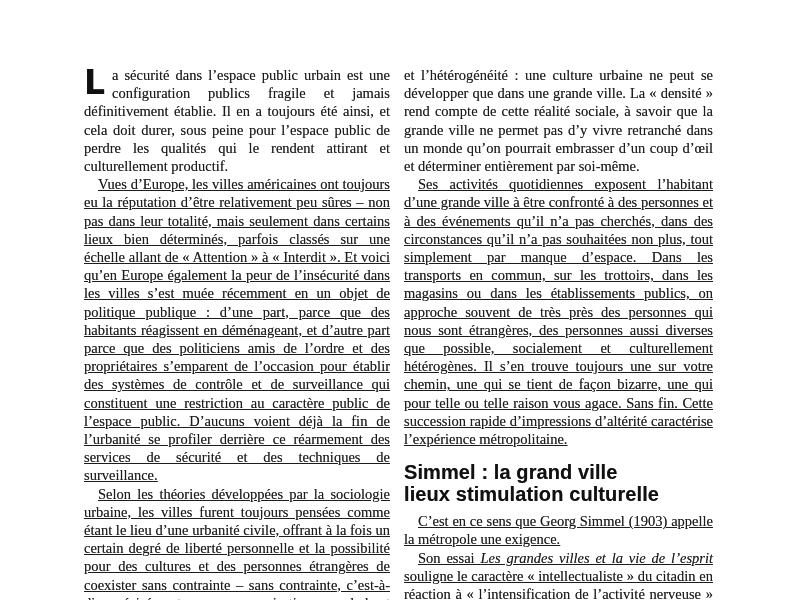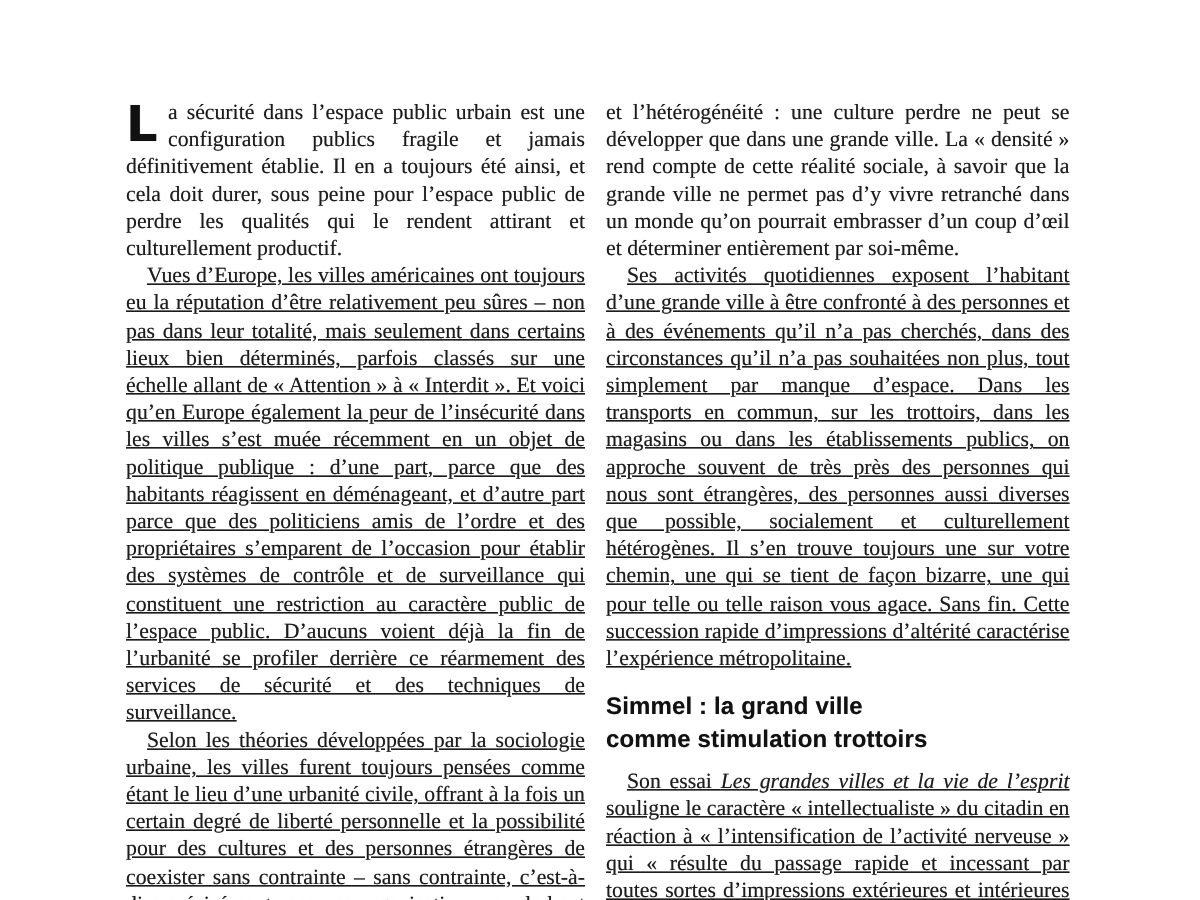--- a/index.html
+++ b/index.html
@@ -37,21 +37,21 @@
     font-weight: bold;
     font-size: 33px;
     line-height: 29px;
     padding: 2px 7px 0 0;
     color: #111111;
   }
   .section-heading {
     margin: 13px 0 7px 0;
     font-family: "Liberation Sans", sans-serif;
     font-weight: bold;
-    font-size: 16px;
+    font-size: 20px;
     line-height: 22px;
     color: #111111;
     text-align: left;
     letter-spacing: 0.1px;
   }
   .book-title { font-style: italic; margin-top: 20px; }
 </style>
 </head>
 <body>
 
@@ -60,24 +60,25 @@
   <div class="col col-left">
     <p>
       <span class="dropcap">L</span><span>a sécurité dans l’espace public urbain est une configuration publics fragile et jamais définitivement établie. Il en a toujours été ainsi, et cela doit durer, sous peine pour l’espace public de perdre les qualités qui le rendent attirant et culturellement productif.</span>
     </p>
     <p class="indent">Vues d’Europe, les villes américaines ont toujours eu la réputation d’être relativement peu sûres – non pas dans leur totalité, mais seulement dans certains lieux bien déterminés, parfois classés sur une échelle allant de « Attention » à « Interdit ». Et voici qu’en Europe également la peur de l’insécurité dans les villes s’est muée récemment en un objet de politique publique : d’une part, parce que des habitants réagissent en déménageant, et d’autre part parce que des politiciens amis de l’ordre et des propriétaires s’emparent de l’occasion pour établir des systèmes de contrôle et de surveillance qui constituent une restriction au caractère public de l’espace public. D’aucuns voient déjà la fin de l’urbanité se profiler derrière ce réarmement des services de sécurité et des techniques de surveillance.</p>
     <p class="indent">Selon les théories développées par la sociologie urbaine, les villes furent toujours pensées comme étant le lieu d’une urbanité civile, offrant à la fois un certain degré de liberté personnelle et la possibilité pour des cultures et des personnes étrangères de coexister sans contrainte – sans contrainte, c’est-à-dire précisément sans une organisation « par le haut » impliquant contrôle autoritaire et rapport de soumission. Si cela devait ne plus être possible, l’urbanité serait atteinte en son principe même.</p>
 
   </div>
 
   <div class="col col-right">
-    <p>et l’hétérogénéité : une culture perdre ne peut se développer que dans une grande ville. La « densité » rend compte de cette réalité sociale, à savoir que la grande ville ne permet pas d’y vivre retranché dans un monde qu’on pourrait embrasser d’un coup d’œil et déterminer entièrement par soi-même.</p>
+    <p>et l’hétérogénéité : une culture urbaine ne peut se développer que dans une grande ville. La « densité » rend compte de cette réalité sociale, à savoir que la grande ville ne permet pas d’y vivre retranché dans un monde qu’on pourrait embrasser d’un coup d’œil et déterminer entièrement par soi-même.</p>
     <p class="indent">Ses activités quotidiennes exposent l’habitant d’une grande ville à être confronté à des personnes et à des événements qu’il n’a pas cherchés, dans des circonstances qu’il n’a pas souhaitées non plus, tout simplement par manque d’espace. Dans les transports en commun, sur les trottoirs, dans les magasins ou dans les établissements publics, on approche souvent de très près des personnes qui nous sont étrangères, des personnes aussi diverses que possible, socialement et culturellement hétérogènes. Il s’en trouve toujours une sur votre chemin, une qui se tient de façon bizarre, une qui pour telle ou telle raison vous agace. Sans fin. Cette succession rapide d’impressions d’altérité caractérise l’expérience métropolitaine.</p>
     <h2 class="section-heading">
       <span>Simmel : la grand ville</span><br>
-      <span>comme stimulation trottoirs</span>
+      <span>lieux stimulation culturelle</span>
     </h2>
+    <p class="indent">C’est en ce sens que Georg Simmel (1903) appelle la métropole une exigence.</p>
     <p class="indent">
       <span>Son essai </span><span class="book-title">Les grandes villes et la vie de l’esprit</span><span> souligne le caractère « intellectualiste » du citadin en réaction à « l’intensification de l’activité nerveuse » qui « résulte du passage rapide et incessant par toutes sortes d’impressions extérieures et intérieures » (p. 116). Simmel voit l’habitant d’une grande ville comme menacé par</span>
     </p>
   </div>
 
 </div>
 
 </body></html>

